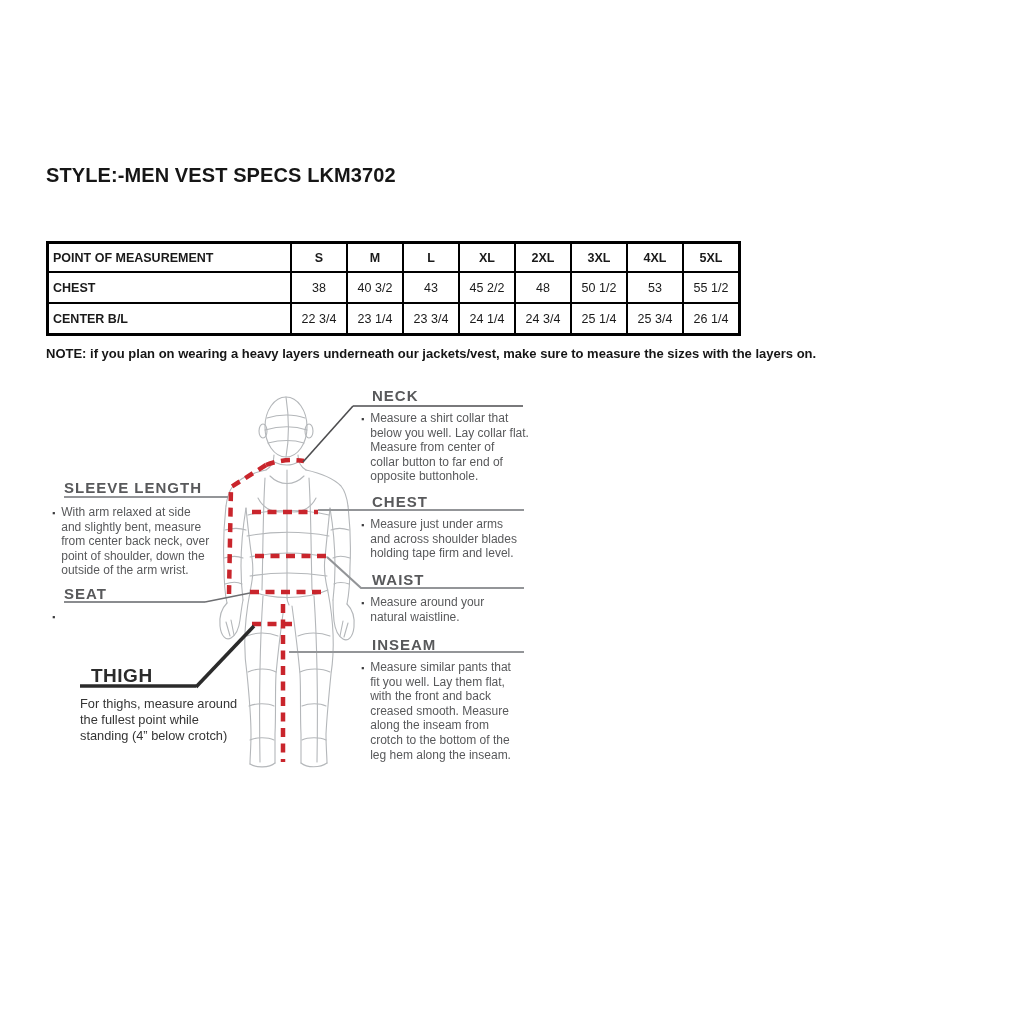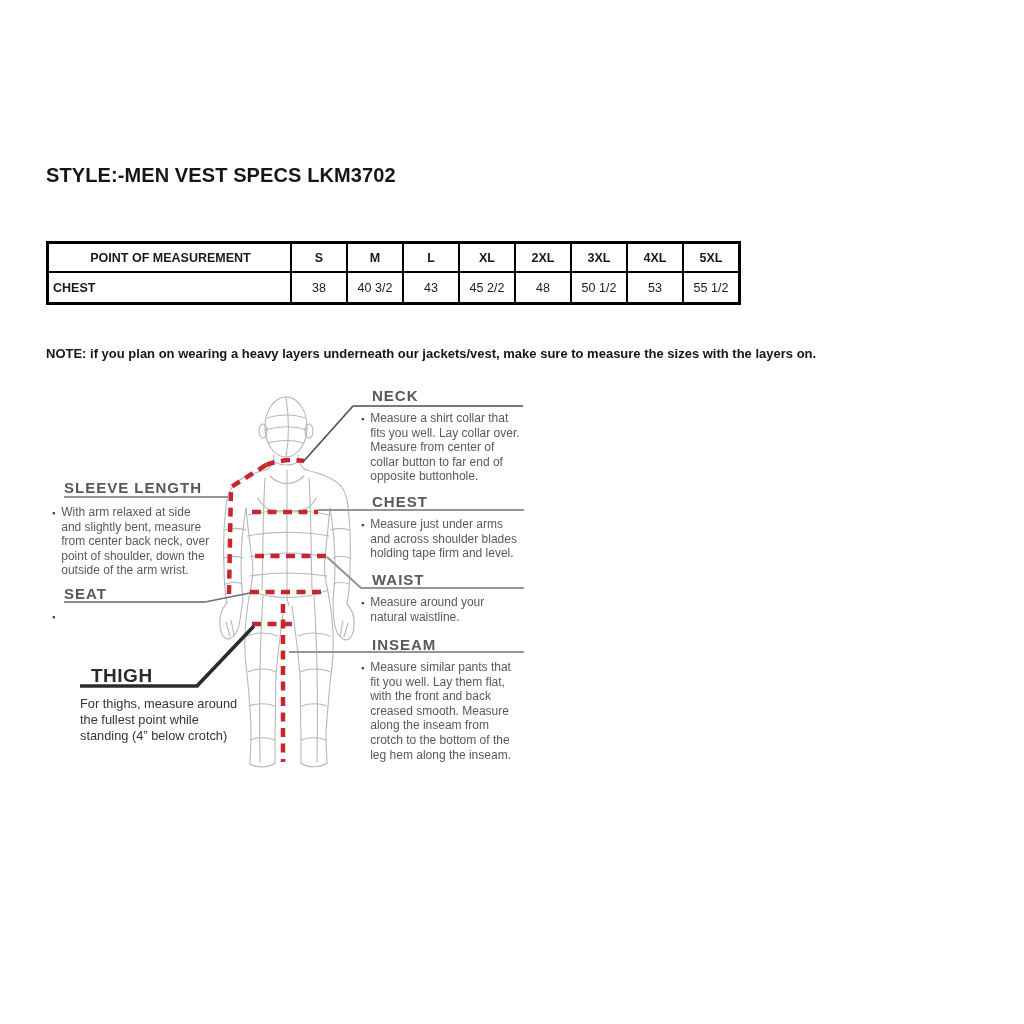--- a/index.html
+++ b/index.html
@@ -21,21 +21,21 @@
     position:absolute;left:46px;top:241px;
     border-collapse:collapse;table-layout:fixed;
     border:3px solid #000;
   }
   .size-table th,.size-table td{
     border:2px solid #000;
     font-size:12.5px;text-align:center;vertical-align:middle;
     padding:0 2px;height:27px;white-space:nowrap;
   }
   .size-table th{font-weight:bold;}
-  .size-table .poi{width:235px;text-align:center;padding-left:4px;}
+  .size-table .poi{width:235px;text-align:left;padding-left:4px;}
   .size-table .sz{width:50px;}
   .size-table td.rowlabel{text-align:left;font-weight:bold;padding-left:4px;}
   .size-table tr.body-row td{height:29px;}
   
   .guide-svg{position:absolute;left:0;top:0;}
   .sec-head{
     position:absolute;font-size:15px;font-weight:bold;letter-spacing:1px;
     color:#58595b;white-space:nowrap;
   }
   .sec-head.dark{color:#2b2b2b;font-size:19px;letter-spacing:.5px;font-weight:bold;}
@@ -69,20 +69,31 @@
     <td class="rowlabel">CHEST</td>
     <td>38</td>
     <td>40 3/2</td>
     <td>43</td>
     <td>45 2/2</td>
     <td>48</td>
     <td>50 1/2</td>
     <td>53</td>
     <td>55 1/2</td>
   </tr>
+  <tr class="body-row">
+    <td class="rowlabel">CENTER B/L</td>
+    <td>22 3/4</td>
+    <td>23 1/4</td>
+    <td>23 3/4</td>
+    <td>24 1/4</td>
+    <td>24 3/4</td>
+    <td>25 1/4</td>
+    <td>25 3/4</td>
+    <td>26 1/4</td>
+  </tr>
 </tbody>
   </table>
 
 <div class="doc-note">NOTE: if you plan on wearing a heavy layers underneath our jackets/vest, make sure to measure the sizes with the layers on.</div>
 
 <svg class="guide-svg" width="1024" height="1024" viewBox="0 0 1024 1024">
 
   <g stroke="#b4b7ba" stroke-width="1.1" fill="none" stroke-linecap="round">
 
     <ellipse cx="286" cy="427" rx="21" ry="30"></ellipse>
@@ -173,21 +184,21 @@
     <line x1="205" y1="602" x2="250" y2="593" stroke="#6d6e71" stroke-width="1.4"></line>
     <line x1="80" y1="686" x2="196" y2="686" stroke="#2b2b2b" stroke-width="3.6"></line>
     <line x1="196" y1="687" x2="254" y2="626" stroke="#2b2b2b" stroke-width="3.6"></line>
   </g>
 </svg>
 
 <div class="sec-head" style="left:372px;top:387px;">NECK</div>
 <div class="desc" style="left:361px;top:411px;width:178px;">
   <span class="bullet">▪</span>
   <p>Measure a shirt collar that
-fits you well. Lay collar over.
+below you well. Lay collar flat.
 Measure from center of
 collar button to far end of
 opposite buttonhole.</p>
 </div>
 
 <div class="sec-head" style="left:372px;top:493px;">CHEST</div>
 <div class="desc" style="left:361px;top:517px;width:178px;">
   <span class="bullet">▪</span>
   <p>Measure just under arms
 and across shoulder blades

